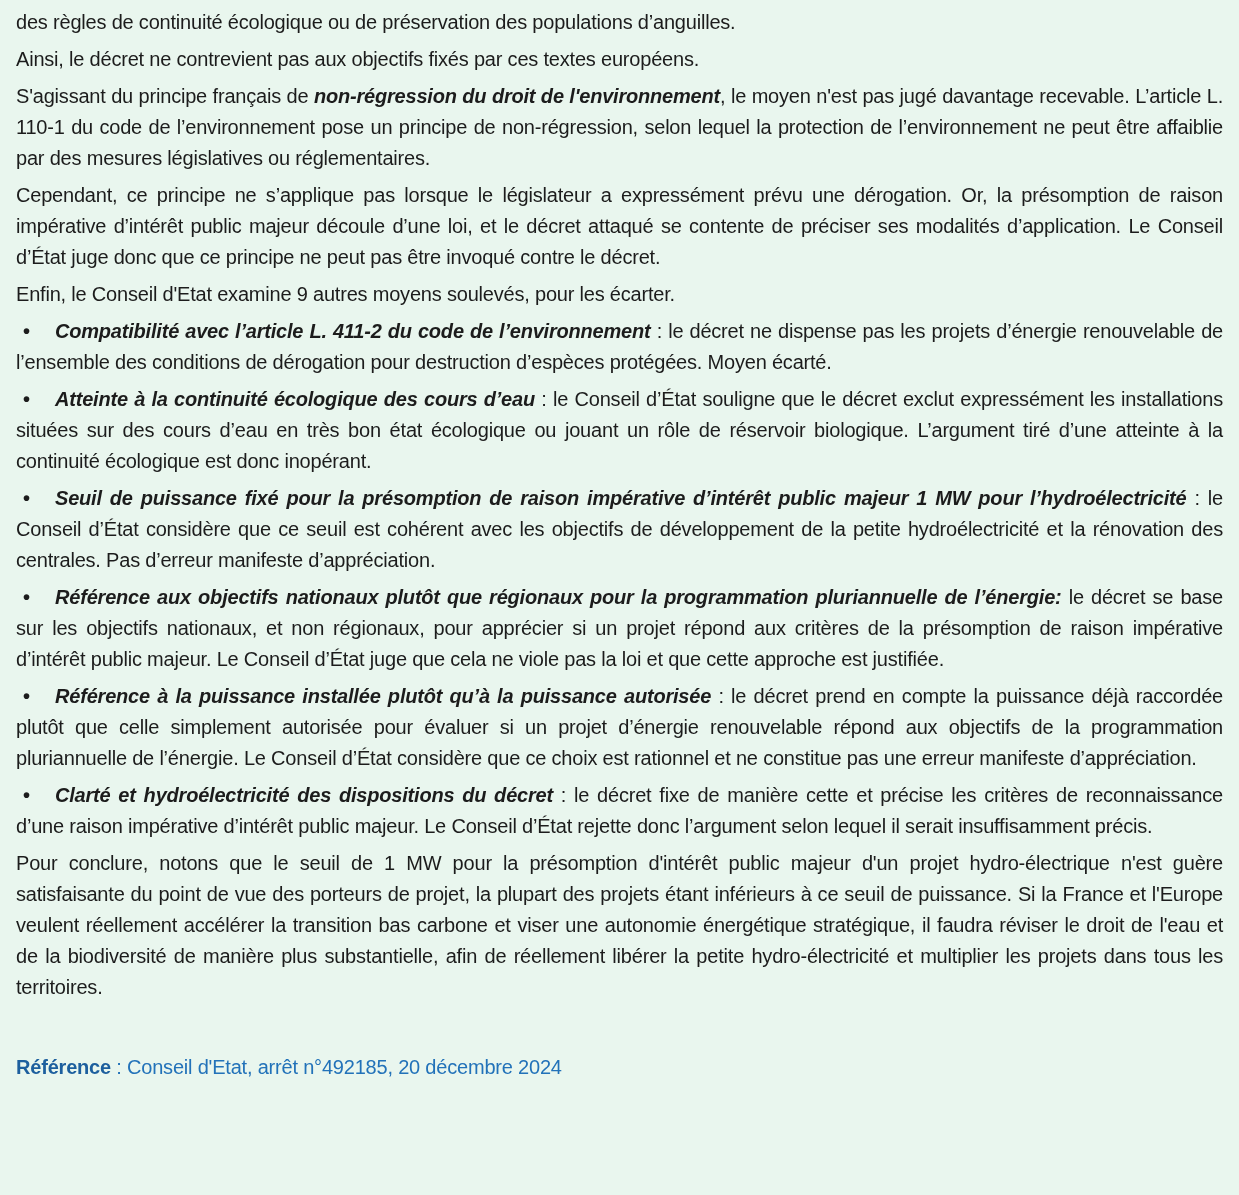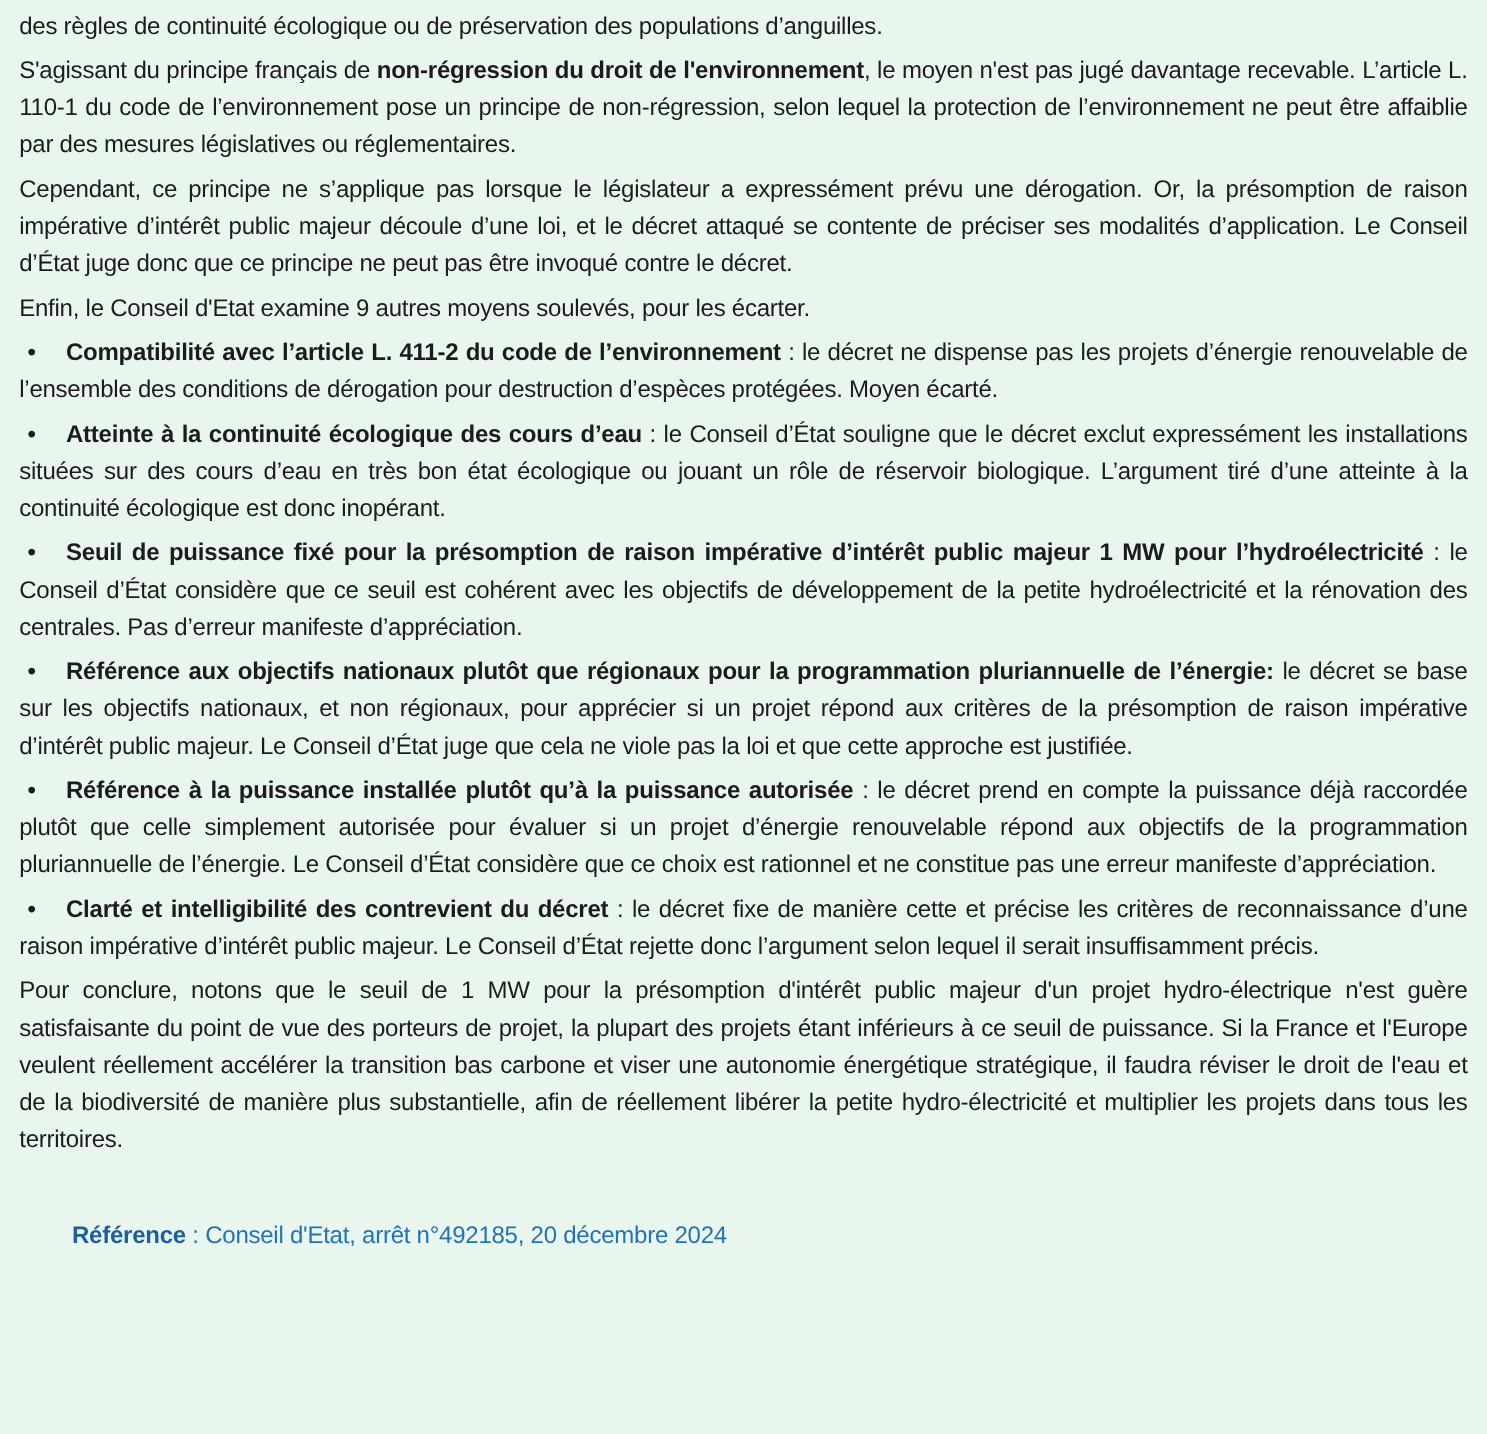--- a/index.html
+++ b/index.html
@@ -26,42 +26,43 @@
     margin:0 0 6px 0;
     text-align:justify;
     hyphens:auto;-webkit-hyphens:auto;
   }
   .bullet-marker{
     display:inline-block;
     width:39px;
     padding-left:7px;
     font-weight:bold;
   }
-  .b{font-weight:bold;}
+  .b{font-weight:bold;font-style:italic;}
   .blue{color:var(--blue);}
-  .blue-b{color:var(--blue-bold);font-weight:bold;margin-left:44px;}
+  .blue-b{color:var(--blue-bold);font-weight:bold;}
   .link{
     color:var(--blue);
     text-underline-offset:3px;
     cursor:pointer;
     text-align:right;
   }
   .spacer{height:31px;}
   .ref-para{margin-top:12px;text-align:left;}
 </style>
 </head>
 <body>
 
 <div class="page">
     <p class="para"><span class="">des règles de continuité écologique ou de préservation des populations d’anguilles.</span></p>
+    <p class="para"><span class="">Ainsi, le décret ne contrevient pas aux objectifs fixés par ces textes européens.</span></p>
     <p class="para"><span class="">S'agissant du principe français de </span><span class="b">non-régression du droit de l'environnement</span><span class="">, le moyen n'est pas jugé davantage recevable. L’article L. 110-1 du code de l’environnement pose un principe de non-régression, selon lequel la protection de l’environnement ne peut être affaiblie par des mesures législatives ou réglementaires.</span></p>
     <p class="para"><span class="">Cependant, ce principe ne s’applique pas lorsque le législateur a expressément prévu une dérogation. Or, la présomption de raison impérative d’intérêt public majeur découle d’une loi, et le décret attaqué se contente de préciser ses modalités d’application. Le Conseil d’État juge donc que ce principe ne peut pas être invoqué contre le décret.</span></p>
     <p class="para"><span class="">Enfin, le Conseil d'Etat examine 9 autres moyens soulevés, pour les écarter.</span></p>
     <p class="para"><span class="bullet-marker">•</span><span class="b">Compatibilité avec l’article L. 411-2 du code de l’environnement</span><span class=""> : le décret ne dispense pas les projets d’énergie renouvelable de l’ensemble des conditions de dérogation pour destruction d’espèces protégées. Moyen écarté.</span></p>
     <p class="para"><span class="bullet-marker">•</span><span class="b">Atteinte à la continuité écologique des cours d’eau</span><span class=""> : le Conseil d’État souligne que le décret exclut expressément les installations situées sur des cours d’eau en très bon état écologique ou jouant un rôle de réservoir biologique. L’argument tiré d’une atteinte à la continuité écologique est donc inopérant.</span></p>
     <p class="para"><span class="bullet-marker">•</span><span class="b">Seuil de puissance fixé pour la présomption de raison impérative d’intérêt public majeur 1 MW pour l’hydroélectricité</span><span class=""> : le Conseil d’État considère que ce seuil est cohérent avec les objectifs de développement de la petite hydroélectricité et la rénovation des centrales. Pas d’erreur manifeste d’appréciation.</span></p>
     <p class="para"><span class="bullet-marker">•</span><span class="b">Référence aux objectifs nationaux plutôt que régionaux pour la programmation pluriannuelle de l’énergie:</span><span class=""> le décret se base sur les objectifs nationaux, et non régionaux, pour apprécier si un projet répond aux critères de la présomption de raison impérative d’intérêt public majeur. Le Conseil d’État juge que cela ne viole pas la loi et que cette approche est justifiée.</span></p>
     <p class="para"><span class="bullet-marker">•</span><span class="b">Référence à la puissance installée plutôt qu’à la puissance autorisée</span><span class=""> : le décret prend en compte la puissance déjà raccordée plutôt que celle simplement autorisée pour évaluer si un projet d’énergie renouvelable répond aux objectifs de la programmation pluriannuelle de l’énergie. Le Conseil d’État considère que ce choix est rationnel et ne constitue pas une erreur manifeste d’appréciation.</span></p>
-    <p class="para"><span class="bullet-marker">•</span><span class="b">Clarté et intelligibilité des contrevient du décret</span><span class=""> : le décret fixe de manière cette et précise les critères de reconnaissance d’une raison impérative d’intérêt public majeur. Le Conseil d’État rejette donc l’argument selon lequel il serait insuffisamment précis.</span></p>
+    <p class="para"><span class="bullet-marker">•</span><span class="b">Clarté et hydroélectricité des dispositions du décret</span><span class=""> : le décret fixe de manière cette et précise les critères de reconnaissance d’une raison impérative d’intérêt public majeur. Le Conseil d’État rejette donc l’argument selon lequel il serait insuffisamment précis.</span></p>
     <p class="para"><span class="">Pour conclure, notons que le seuil de 1 MW pour la présomption d'intérêt public majeur d'un projet hydro-électrique n'est guère satisfaisante du point de vue des porteurs de projet, la plupart des projets étant inférieurs à ce seuil de puissance. Si la France et l'Europe veulent réellement accélérer la transition bas carbone et viser une autonomie énergétique stratégique, il faudra réviser le droit de l'eau et de la biodiversité de manière plus substantielle, afin de réellement libérer la petite hydro-électricité et multiplier les projets dans tous les territoires.</span></p>
     <div class="spacer"></div>
     <p class="para ref-para"><span class="blue-b">Référence</span><span class="blue"> : Conseil d'Etat, </span><span class="link">arrêt n°492185</span><span class="blue">, 20 décembre 2024</span></p>
   </div>
 
 </body></html>

